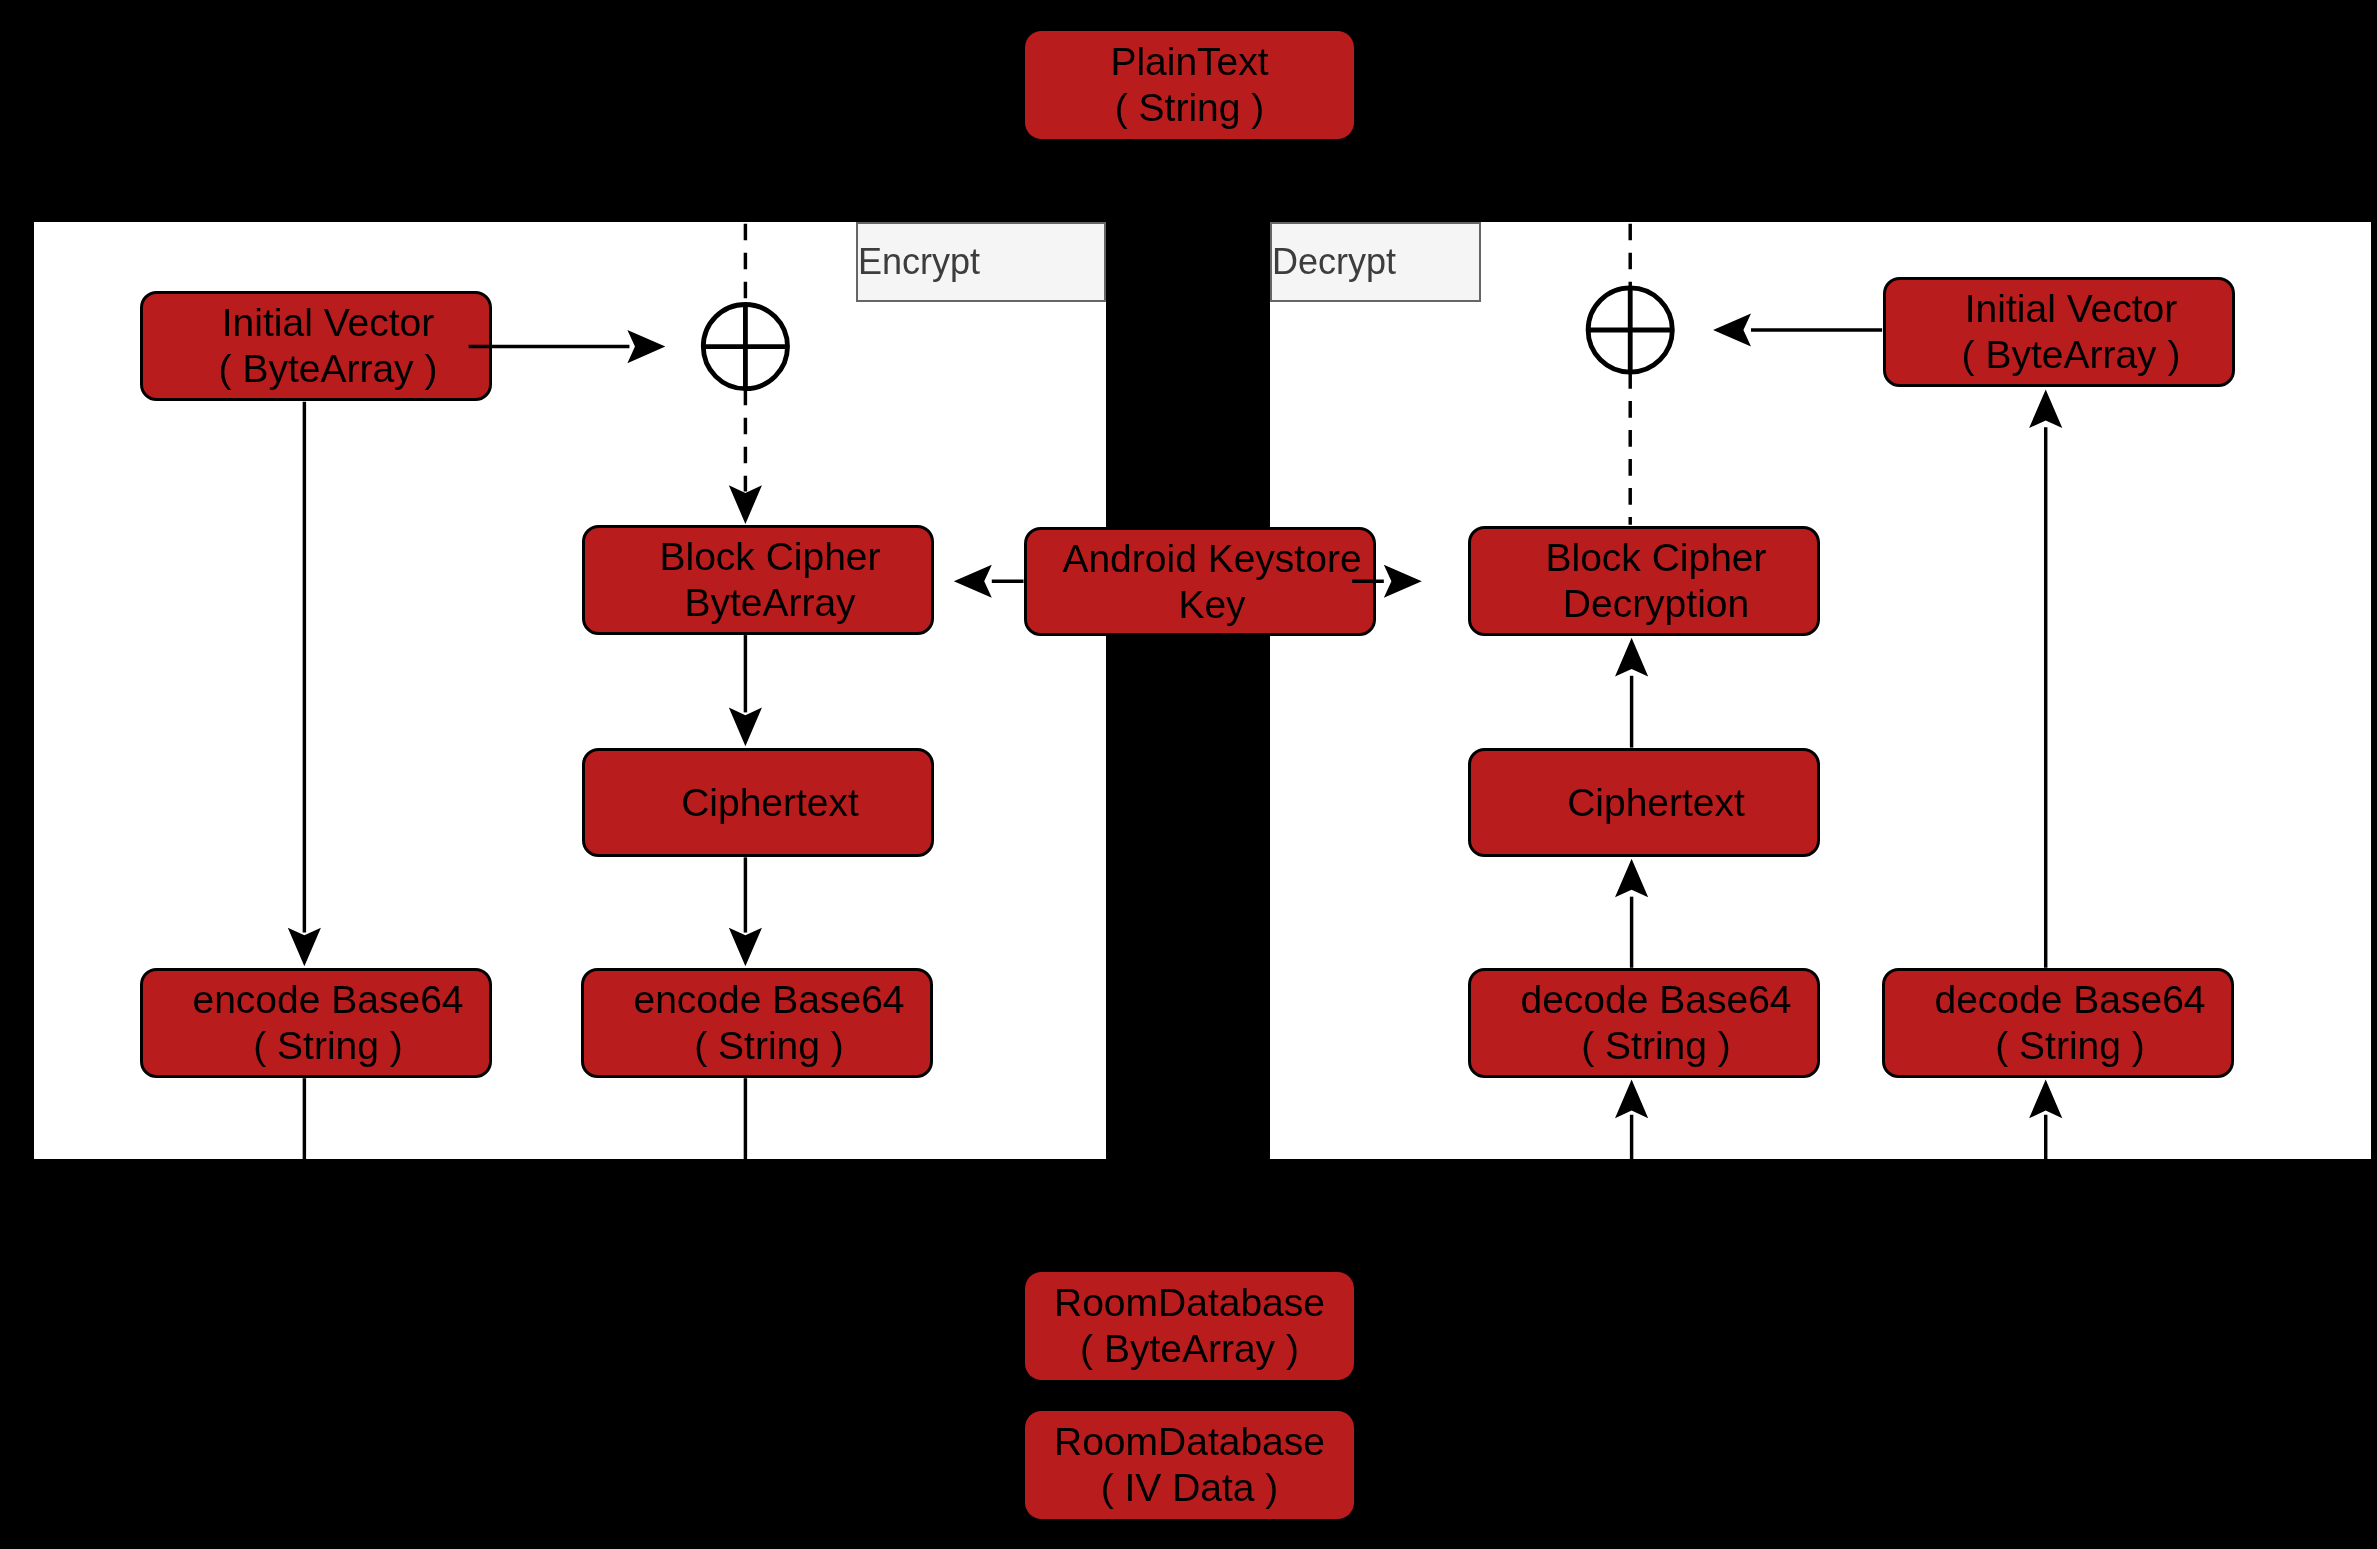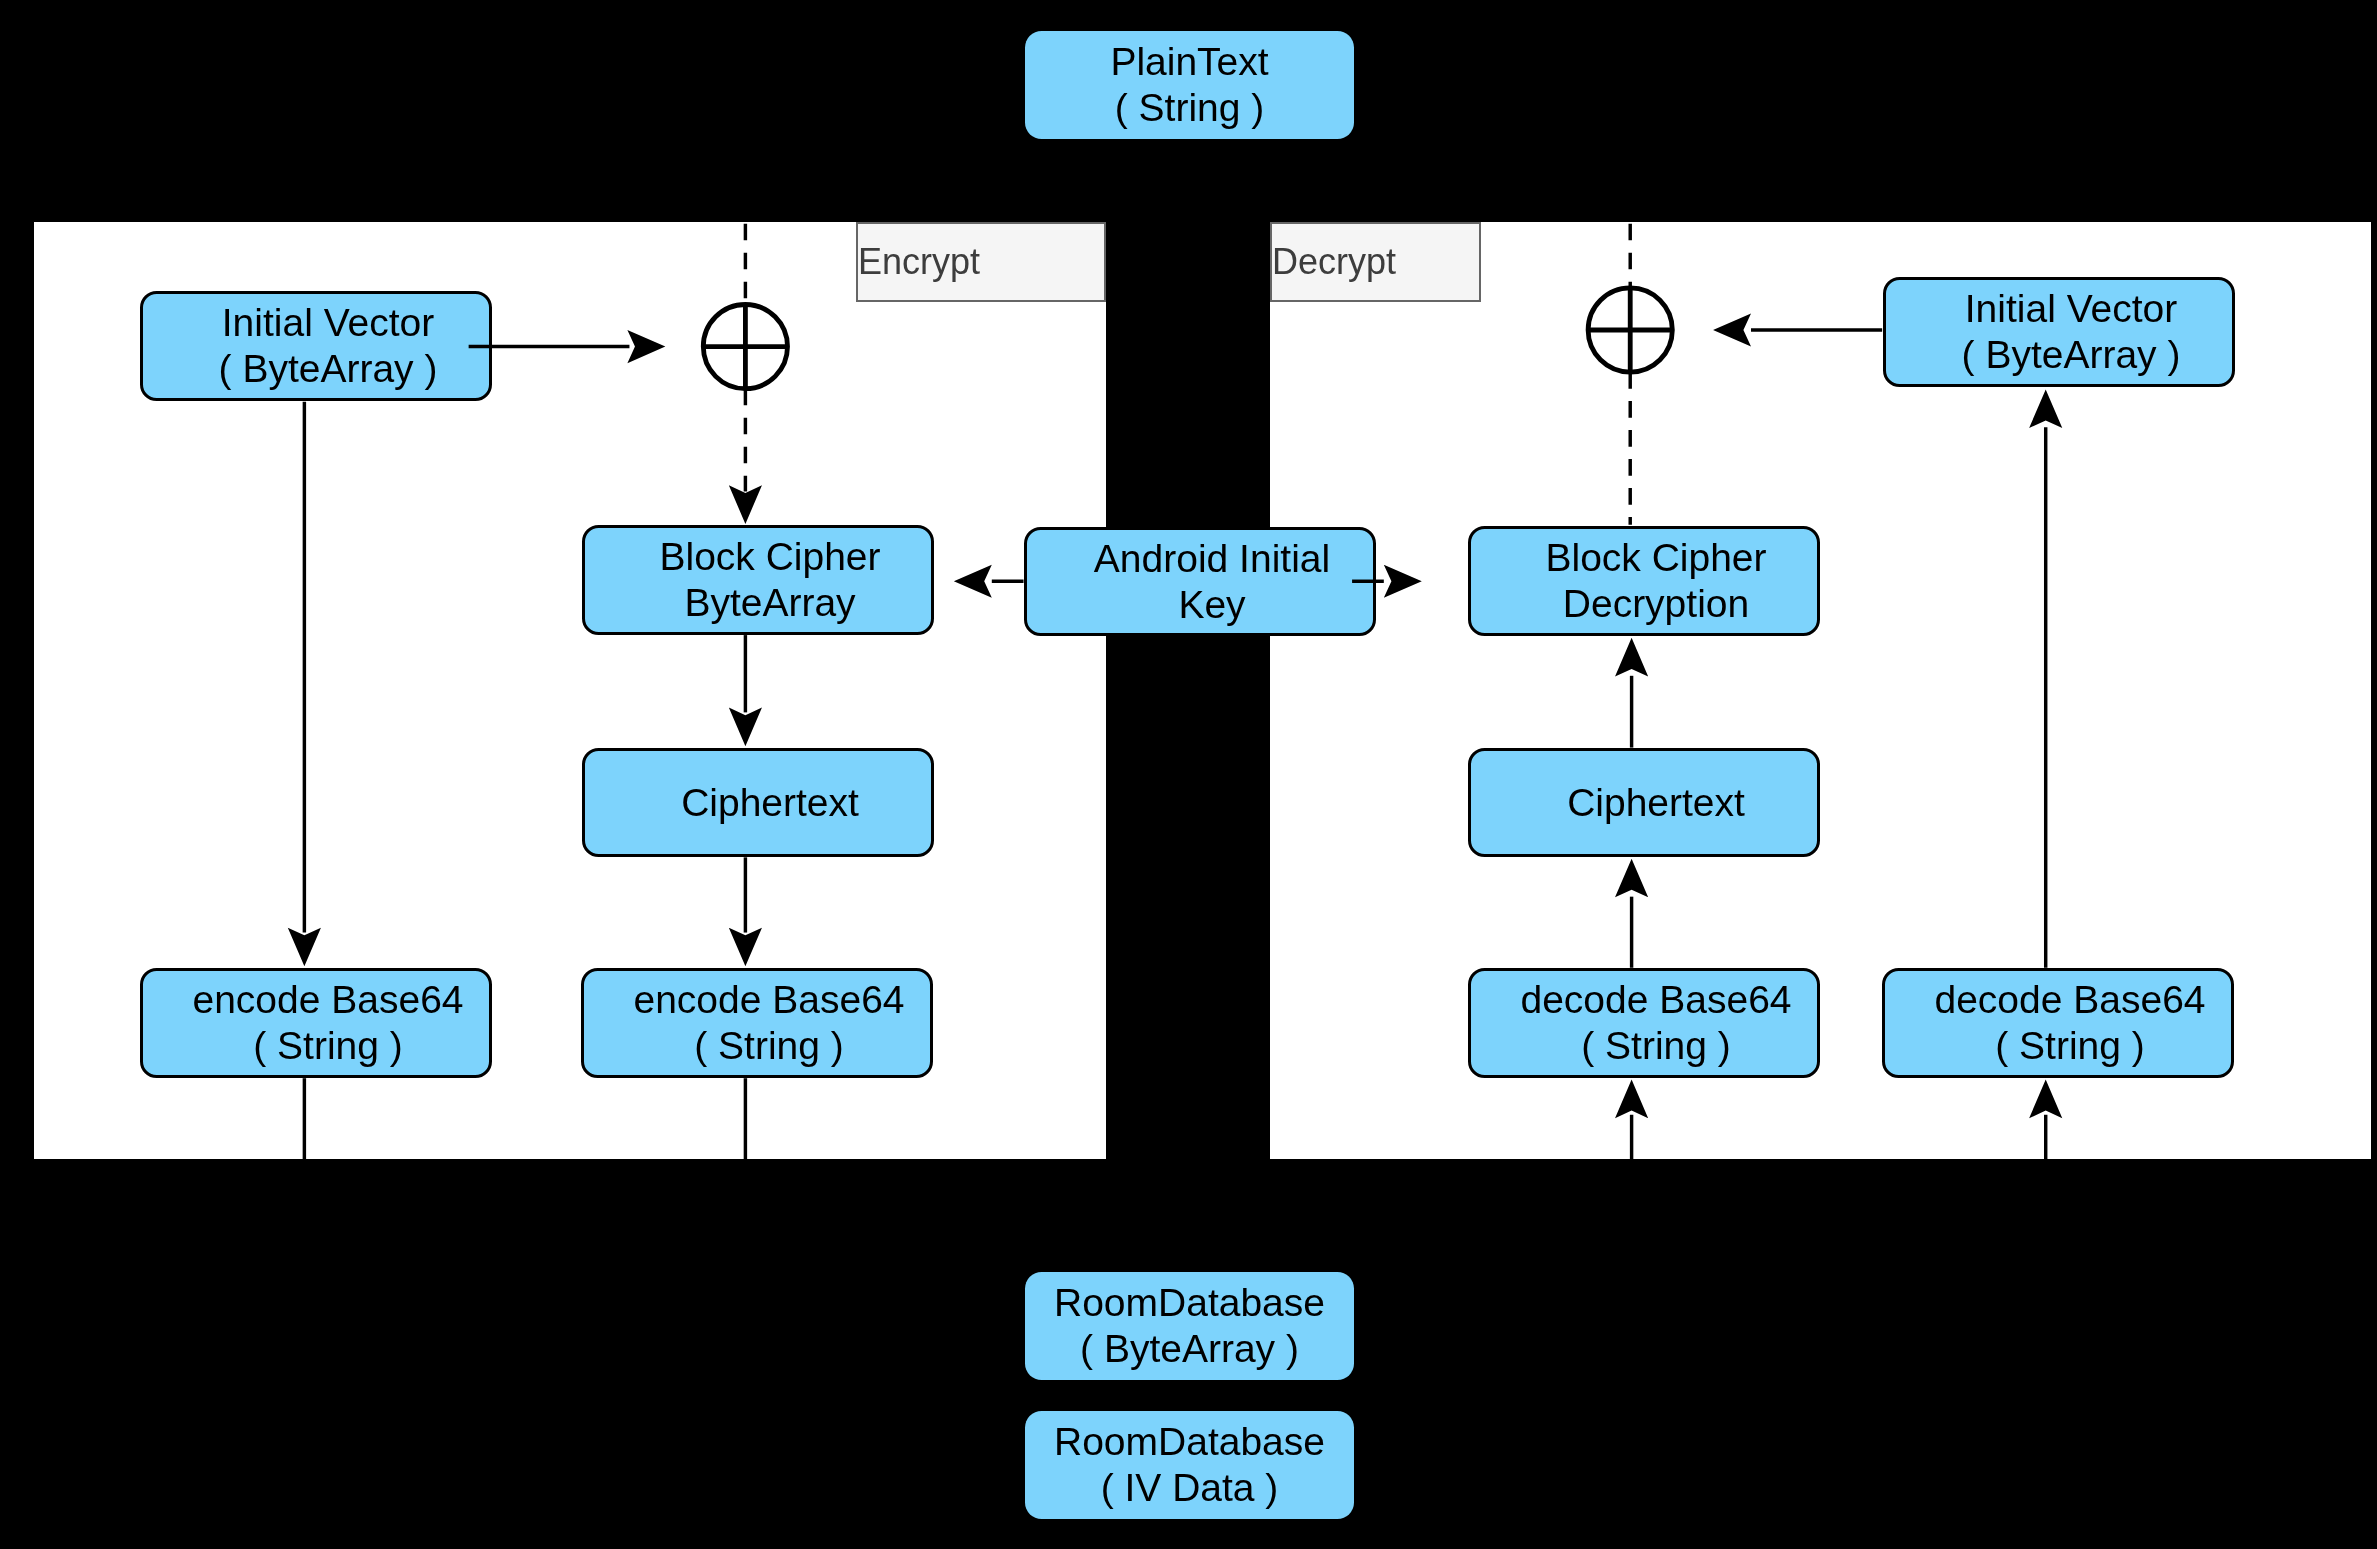--- a/index.html
+++ b/index.html
@@ -1,19 +1,19 @@
 <!DOCTYPE html>
 <html style="font-size:11px"><head>
 <meta charset="utf-8">
 <style>
   html,body{margin:0;padding:0;background:#000;}
   body{width:2377px;height:1549px;position:relative;overflow:hidden;
        font-family:"Liberation Sans", sans-serif;}
   .panel{position:absolute;background:#fff;}
-  .node{position:absolute;background:#7dd3fc;border-radius:16.6px;
+  .node{position:absolute;background:#b91c1c;border-radius:16.6px;
         display:flex;flex-direction:column;align-items:center;justify-content:center;
         text-align:center;color:#000;font-size:39px;line-height:46px;z-index:3;}
   .node.bordered{border:3.5px solid #000;padding-left:24px;}
   .tab{position:absolute;background:#f5f5f5;border:2.1px solid #666;
        display:flex;align-items:center;justify-content:flex-start;
        color:#3d3d3d;font-size:36px;z-index:4;box-sizing:border-box;}
   svg.wires{position:absolute;left:0;top:0;z-index:5;pointer-events:none;}
   svg.wires line{stroke:#000;stroke-width:5;}
   svg.wires .dash{stroke-dasharray:24 18;}
   svg.wires .xorc{fill:#fff;stroke:#000;stroke-width:7;}
@@ -141,21 +141,21 @@
   <span>encode Base64</span>
   <span>( String )</span>
 </div>
 
 <div class="node bordered" style="left:581px;top:968px;width:322px;height:104px;">
   <span>encode Base64</span>
   <span>( String )</span>
 </div>
 
 <div class="node bordered" style="left:1024px;top:527px;width:322px;height:103px;">
-  <span>Android Initial</span>
+  <span>Android Keystore</span>
   <span>Key</span>
 </div>
 
 <div class="node bordered" style="left:1468px;top:526px;width:322px;height:104px;">
   <span>Block Cipher</span>
   <span>Decryption</span>
 </div>
 
 <div class="node bordered" style="left:1468px;top:748px;width:322px;height:103px;">
   <span>Ciphertext</span>

